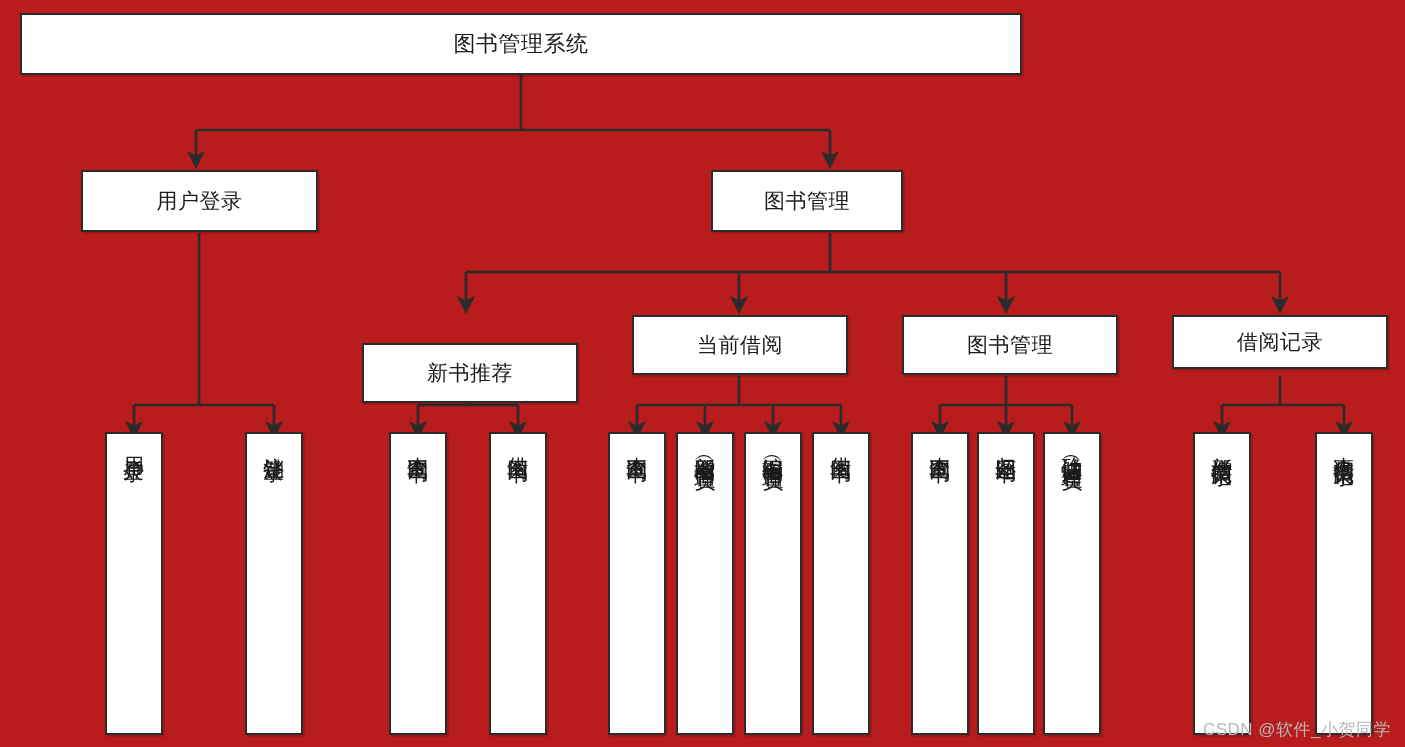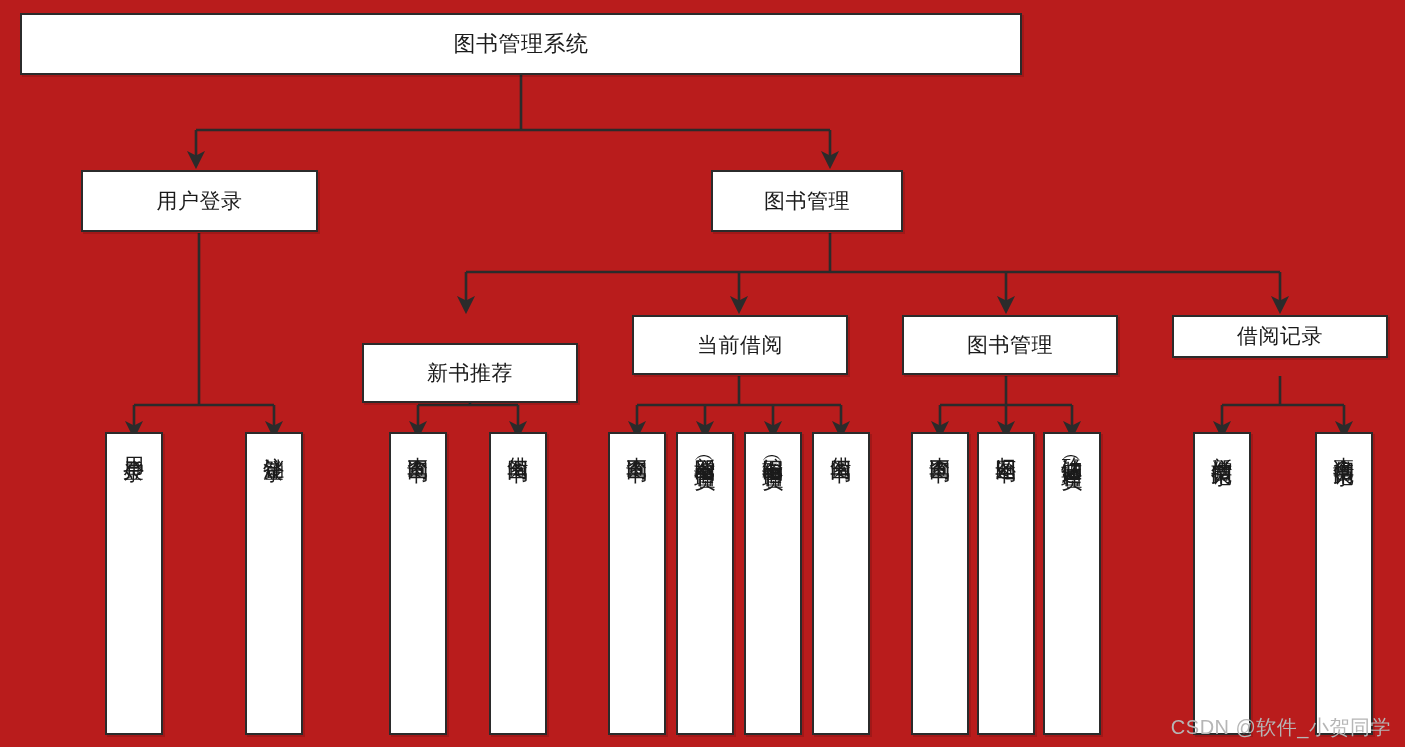--- a/index.html
+++ b/index.html
@@ -62,21 +62,21 @@
     font-size: 21px;
     line-height: 1.32;
     letter-spacing: 2px;
     white-space: normal;
     max-height: 100%;
   }
   #watermark {
     position: absolute;
     right: 14px;
     bottom: 6px;
-    font-size: 20px;
+    font-size: 17px;
     color: #b6b6b6;
     letter-spacing: 0.5px;
     z-index: 5;
     white-space: nowrap;
   }
 </style>
 </head>
 <body>
 
 <div id="diagram-root">
@@ -144,21 +144,21 @@
 
   <div class="node horizontal" style="left:362px; top:315px; width:216px; height:60px;margin-top:28px;">
     <span class="node-label">新书推荐</span>
   </div>
   <div class="node horizontal" style="left:632px; top:315px; width:216px; height:60px;">
     <span class="node-label">当前借阅</span>
   </div>
   <div class="node horizontal" style="left:902px; top:315px; width:216px; height:60px;">
     <span class="node-label">图书管理</span>
   </div>
-  <div class="node horizontal" style="left:1172px; top:315px; width:216px; height:43px;">
+  <div class="node horizontal" style="left:1172px; top:315px; width:216px; height:54px;">
     <span class="node-label">借阅记录</span>
   </div>
 
   <div class="node vertical" style="left:105px; top:432px; width:58px; height:303px;">
     <span class="node-label">用户登录</span>
   </div>
   <div class="node vertical" style="left:245px; top:432px; width:58px; height:303px;">
     <span class="node-label">注销登录</span>
   </div>
 

